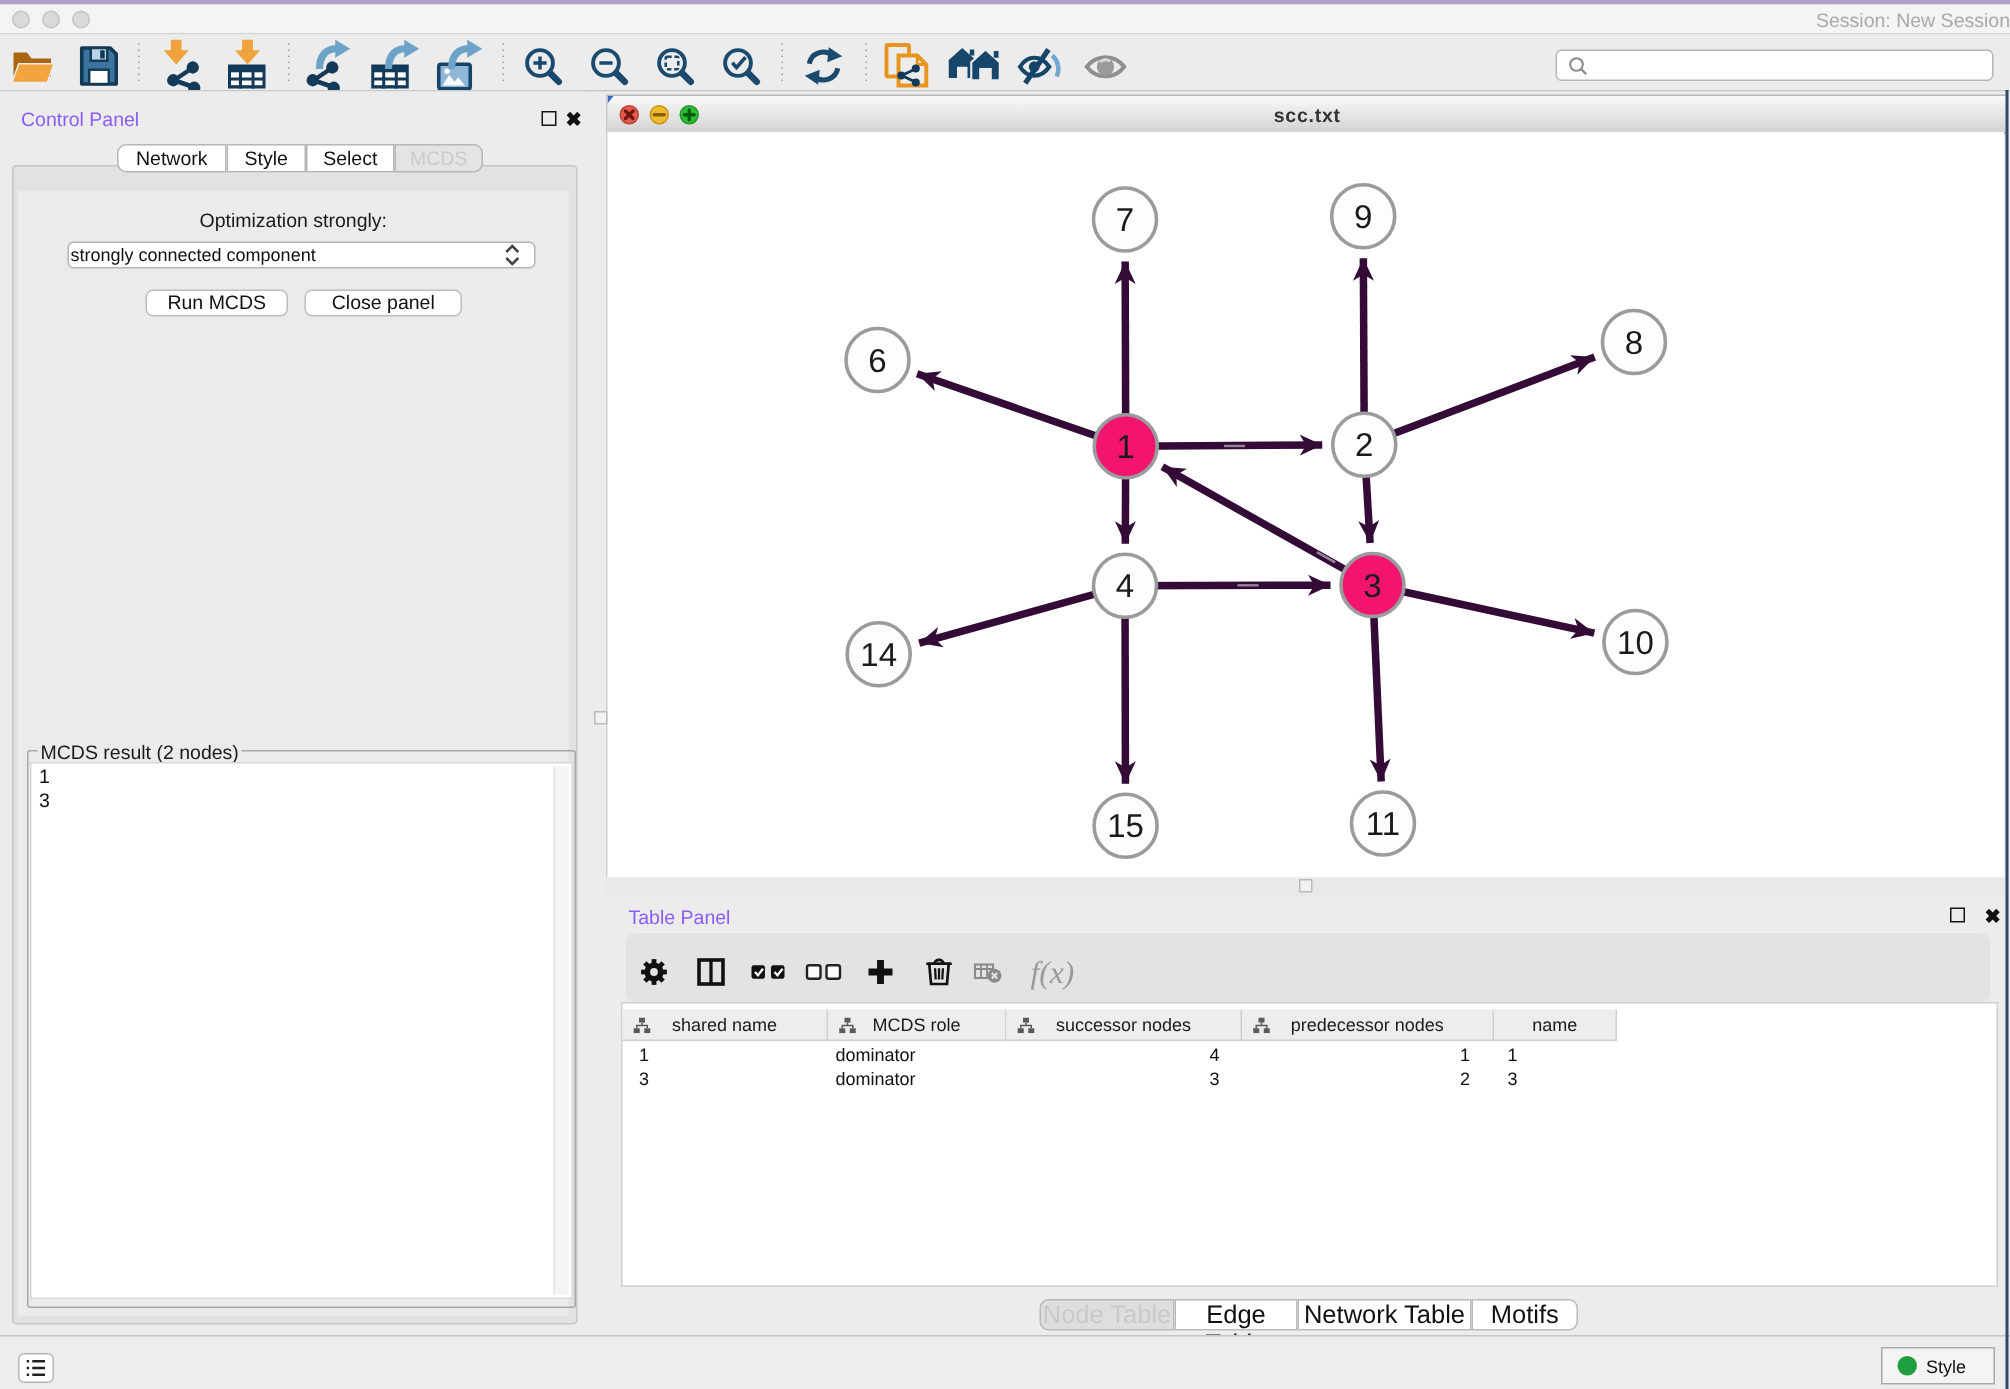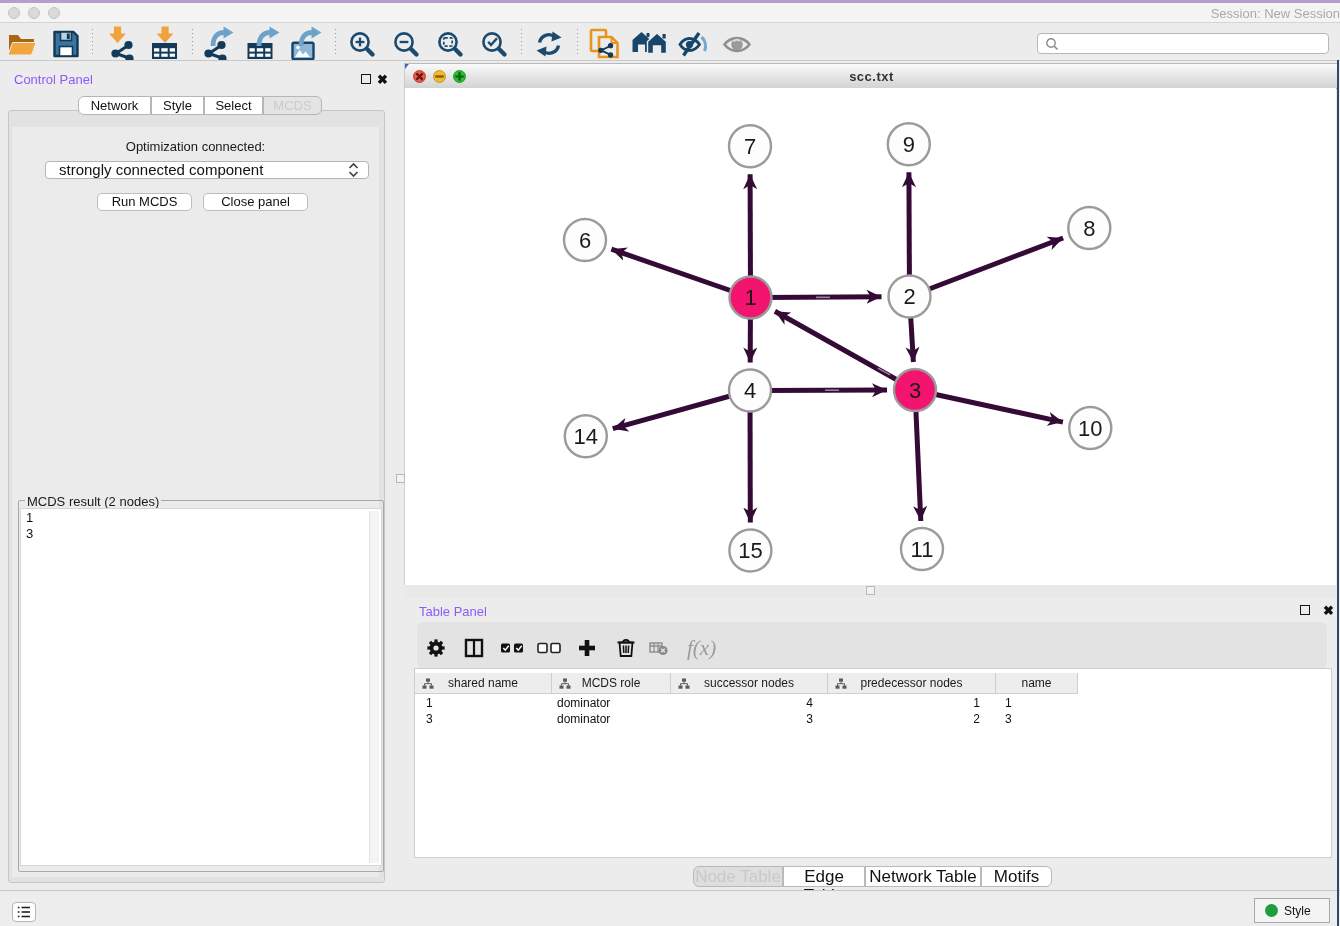--- a/index.html
+++ b/index.html
@@ -14,21 +14,21 @@
 #searchbox{position:absolute;left:1037px;top:10px;width:290px;height:19px;background:#fff;border:1px solid #b7b7b7;border-radius:4px}
 
 #cpanel{left:0;top:61px;width:391px;height:829px;background:#ececec}
 .ptitle{position:absolute;font-size:13px;color:#8b5cf6}
 .float-ic{position:absolute;width:7.5px;height:7.5px;border:1.3px solid #151515}
 .close-ic{position:absolute;font-size:13px;font-weight:bold;color:#111;line-height:10px}
 .cptab{position:absolute;z-index:2;top:0;height:17px;background:#fff;border:1px solid #b6b6b6;font-size:13px;color:#111;text-align:center;line-height:17px}
 #cp-outer{position:absolute;left:8px;top:49px;width:375px;height:771px;background:#e2e2e2;border:1px solid #c6c6c6;border-radius:3px}
 #cp-inner{position:absolute;left:3px;top:16px;width:367px;height:750px;background:#ebebeb}
 #optlabel{position:absolute;left:0;top:12px;width:367px;text-align:center;font-size:13px;color:#1a1a1a}
-#combo{position:absolute;left:33px;top:34px;width:309px;height:16px;background:#fff;border:1px solid #b5b5b5;border-radius:4px;font-size:15px;color:#111;line-height:16px;padding-left:13px}
+#combo{position:absolute;left:33px;top:34px;width:309px;height:16px;background:#fff;border:1px solid #b5b5b5;border-radius:4px;font-size:12px;color:#111;line-height:16px;padding-left:1px}
 .btn{position:absolute;height:16px;background:#fff;border:1px solid #bdbdbd;border-radius:5px;font-size:13px;color:#111;text-align:center;line-height:16px}
 #mcdsgroup{position:absolute;left:6px;top:373px;width:364px;height:370px;border:1px solid #a8a8a8;border-radius:2px}
 #mcdslabel{position:absolute;left:6px;top:-7px;background:#ebebeb;padding:0 2px;font-size:13px;color:#1a1a1a}
 #mcdstext{position:absolute;left:1px;top:7px;right:1px;bottom:5px;background:#fff;border:1px solid #d6d6d6;font-size:13px;color:#111;line-height:16px;padding:1px 0 0 5px}
 #mcds-sb{position:absolute;right:2px;top:2px;width:9px;bottom:2px;background:#f4f4f4;border-left:1px solid #e2e2e2}
 
 #netframe{left:404px;top:63px;width:933px;height:535px}
 #nettitle{position:absolute;left:0;top:0;width:932px;height:24px;background:linear-gradient(#fafafa,#d3d3d3);border-top:1px solid #b9b9b9;border-left:1px solid #c9c9c9;border-bottom:1px solid #a2a2a2}
 .tl{position:absolute;top:5.5px;width:11px;height:11px;border-radius:50%}
 #netname{position:absolute;left:0;top:5px;width:933px;text-align:center;font-size:13px;font-weight:bold;color:#333;letter-spacing:0.5px}
@@ -210,21 +210,21 @@
 <div class="abs" id="cpanel">
   <div class="ptitle" style="left:14px;top:11px">Control Panel</div>
   <div class="float-ic" style="left:361px;top:13px"></div>
   <div class="close-ic" style="left:377px;top:14px">✖</div>
   <div class="cptab" style="top:35px;left:78px;width:71px;border-radius:6px 0 0 6px">Network</div>
   <div class="cptab" style="top:35px;left:151px;width:51px">Style</div>
   <div class="cptab" style="top:35px;left:204px;width:57px">Select</div>
   <div class="cptab" style="top:35px;left:263px;width:57px;background:#e4e4e4;color:#cbcbcb;border-radius:0 6px 6px 0">MCDS</div>
   <div id="cp-outer">
     <div id="cp-inner">
-      <div id="optlabel">Optimization connected:</div>
+      <div id="optlabel">Optimization strongly:</div>
       <div id="combo">strongly connected component<svg width="13" height="16" style="position:absolute;right:8px;top:0">
             <path d="M2.5,6 L6.5,2 L10.5,6 M2.5,10 L6.5,14 L10.5,10" stroke="#444" stroke-width="1.7" fill="none"></path>
           </svg></div>
       <div class="btn" style="left:85px;top:66px;width:93px">Run MCDS</div>
       <div class="btn" style="left:191px;top:66px;width:103px">Close panel</div>
       <div id="mcdsgroup">
         <div id="mcdslabel">MCDS result (2 nodes)</div>
         <div id="mcdstext">1<br>3<div id="mcds-sb"></div></div>
       </div>
     </div>

